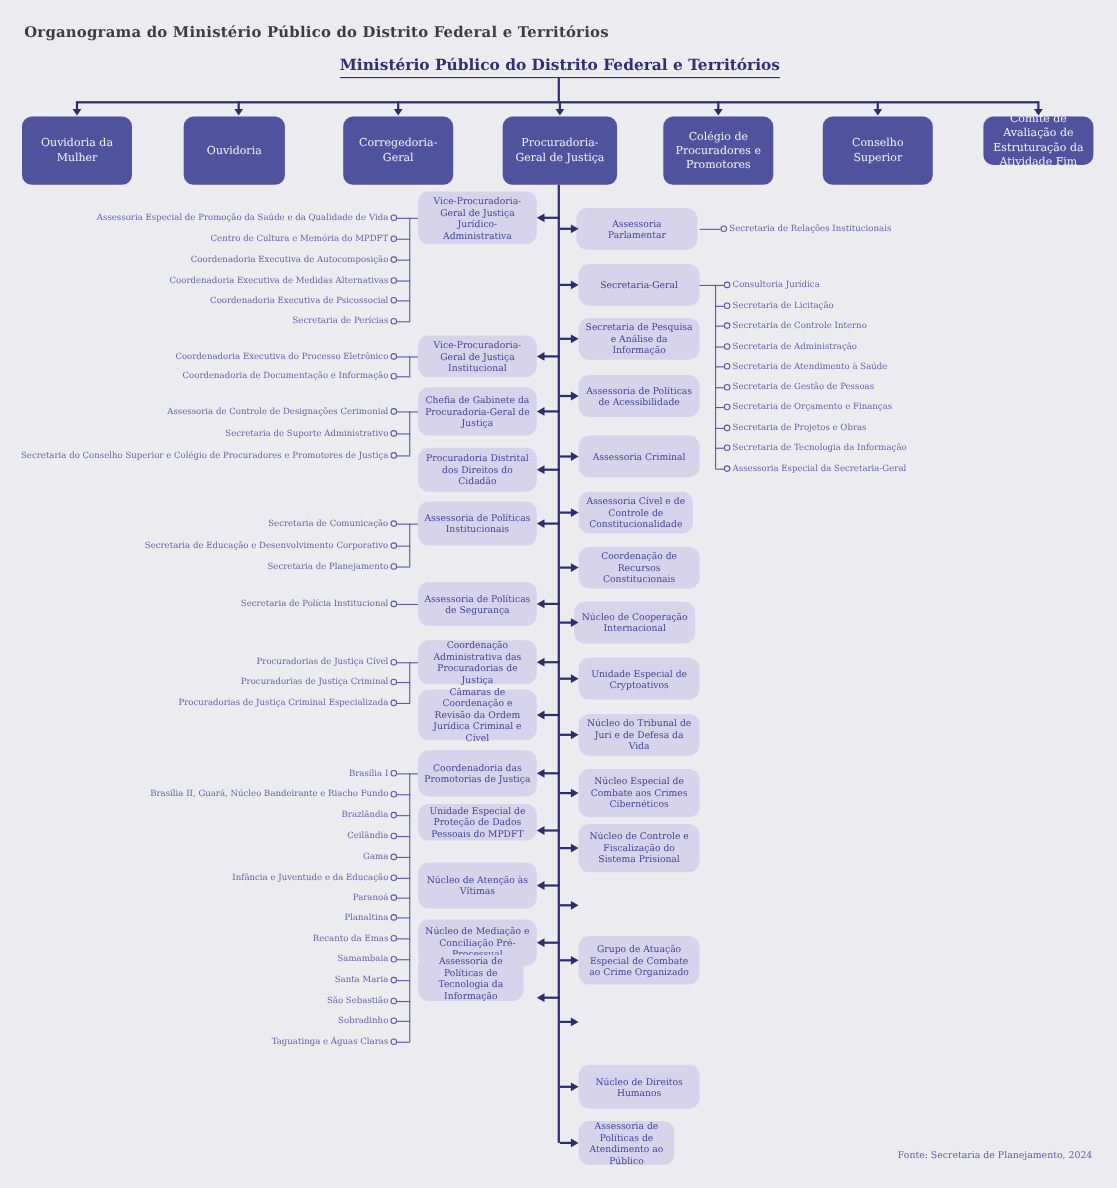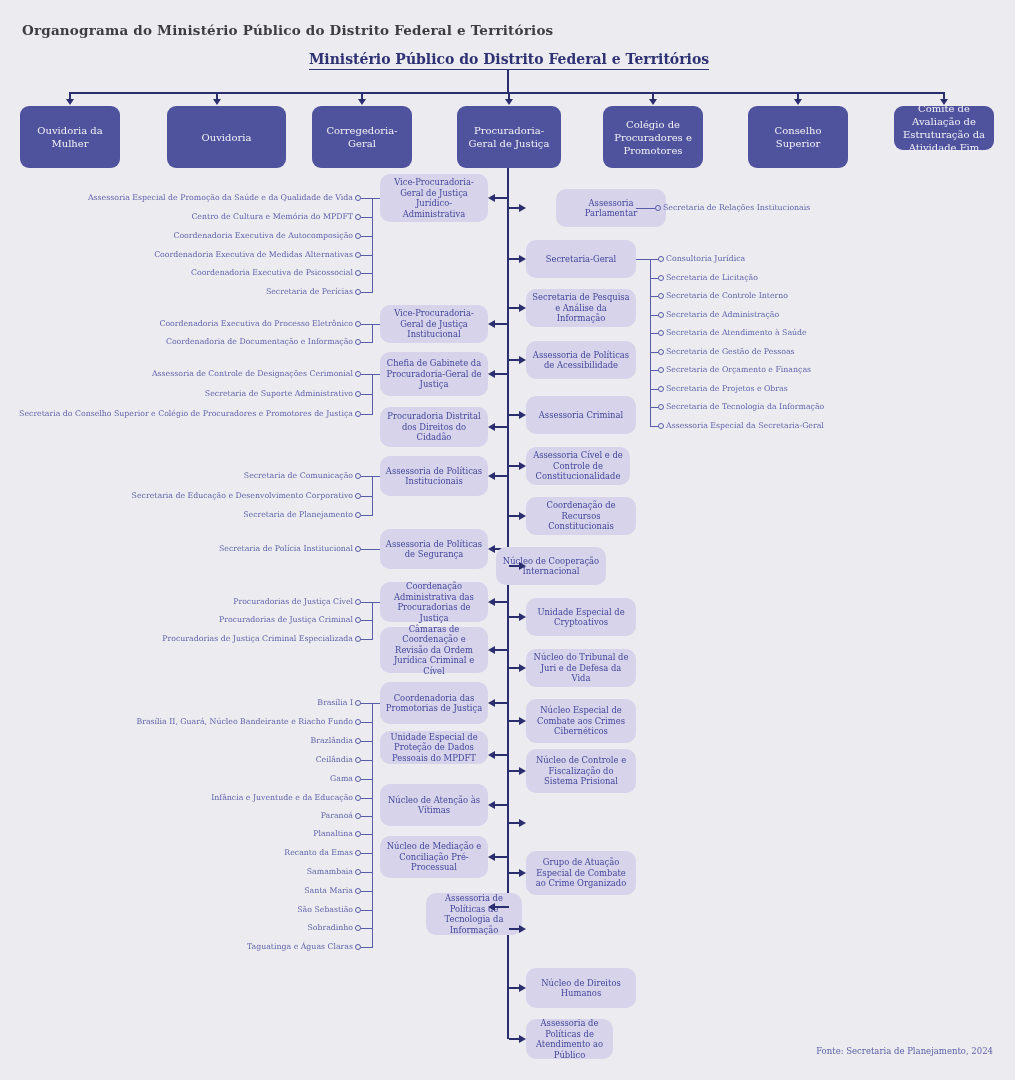--- a/index.html
+++ b/index.html
@@ -42,21 +42,21 @@
   </div>
 
   <div class="source-note">Fonte: Secretaria de Planejamento, 2024</div>
 <div class="line-main" style="left: 507px; top: 70px; width: 2px; height: 22px;"></div>
     <div class="line-main" style="left: 70px; top: 92px; width: 874px; height: 2px;"></div>
     <div class="line-main" style="left: 69px; top: 92px; width: 2px; height: 8px;"></div>
     <div class="arrow-down" style="left: 66px; top: 99px;"></div>
     <div class="box-dark" style="left: 20px; top: 106px; width: 100px; height: 62px;">Ouvidoria da Mulher</div>
     <div class="line-main" style="left: 216px; top: 92px; width: 2px; height: 8px;"></div>
     <div class="arrow-down" style="left: 213px; top: 99px;"></div>
-    <div class="box-dark" style="left: 167px; top: 106px; width: 119px; height: 62px;">Ouvidoria</div>
+    <div class="box-dark" style="left: 167px; top: 106px; width: 92px; height: 62px;">Ouvidoria</div>
     <div class="line-main" style="left: 361px; top: 92px; width: 2px; height: 8px;"></div>
     <div class="arrow-down" style="left: 358px; top: 99px;"></div>
     <div class="box-dark" style="left: 312px; top: 106px; width: 100px; height: 62px;">Corregedoria-Geral</div>
     <div class="line-main" style="left: 508px; top: 92px; width: 2px; height: 8px;"></div>
     <div class="arrow-down" style="left: 505px; top: 99px;"></div>
     <div class="box-dark" style="left: 457px; top: 106px; width: 104px; height: 62px;">Procuradoria-Geral de Justiça</div>
     <div class="line-main" style="left: 652px; top: 92px; width: 2px; height: 8px;"></div>
     <div class="arrow-down" style="left: 649px; top: 99px;"></div>
     <div class="box-dark" style="left: 603px; top: 106px; width: 100px; height: 62px;">Colégio de Procuradores e Promotores</div>
     <div class="line-main" style="left: 797px; top: 92px; width: 2px; height: 8px;"></div>
@@ -197,24 +197,24 @@
     <div class="leaf-left" style="top: 941px;">Taguatinga e Águas Claras</div>
     <div class="box-light" style="left: 380px; top: 731px; width: 108px; height: 33px;">Unidade Especial de Proteção de Dados Pessoais do MPDFT</div>
     <div class="line-main" style="left: 494px; top: 754px; width: 15px; height: 1.5px;"></div>
     <div class="arrow-left" style="left: 488px; top: 750.5px;"></div>
     <div class="box-light" style="left: 380px; top: 784px; width: 108px; height: 42px;">Núcleo de Atenção às Vítimas</div>
     <div class="line-main" style="left: 494px; top: 804px; width: 15px; height: 1.5px;"></div>
     <div class="arrow-left" style="left: 488px; top: 800.5px;"></div>
     <div class="box-light" style="left: 380px; top: 836px; width: 108px; height: 42px;">Núcleo de Mediação e Conciliação Pré-Processual</div>
     <div class="line-main" style="left: 494px; top: 856px; width: 15px; height: 1.5px;"></div>
     <div class="arrow-left" style="left: 488px; top: 852.5px;"></div>
-    <div class="box-light" style="left: 380px; top: 893px; width: 96px; height: 42px; margin-left: 46px;">Assessoria de Políticas de Tecnologia da Informação</div>
+    <div class="box-light" style="left: 380px; top: 868px; width: 96px; height: 42px;">Assessoria de Políticas de Tecnologia da Informação</div>
     <div class="line-main" style="left: 494px; top: 906px; width: 15px; height: 1.5px;"></div>
     <div class="arrow-left" style="left: 488px; top: 902.5px;"></div>
-    <div class="box-light" style="left: 556px; top: 189px; width: 110px; height: 38px;">Assessoria Parlamentar</div>
+    <div class="box-light" style="left: 524px; top: 189px; width: 110px; height: 38px;">Assessoria Parlamentar</div>
     <div class="line-main" style="left: 509px; top: 207px; width: 11px; height: 1.5px;"></div>
     <div class="arrow-right" style="left: 519px; top: 203.5px;"></div>
     <div class="line-soft" style="left: 636px; top: 207.5px; width: 19px; height: 1.2px;"></div>
     <div class="dot" style="left: 655px; top: 205px;"></div>
     <div class="leaf-right" style="left: 663px; top: 202px;">Secretaria de Relações Institucionais</div>
     <div class="box-light" style="left: 526px; top: 240px; width: 110px; height: 38px;">Secretaria-Geral</div>
     <div class="line-main" style="left: 509px; top: 258px; width: 11px; height: 1.5px;"></div>
     <div class="arrow-right" style="left: 519px; top: 254.5px;"></div>
     <div class="line-soft" style="left: 636px; top: 258.5px; width: 14px; height: 1.2px;"></div>
     <div class="line-soft" style="left: 650px; top: 259px; width: 1.2px; height: 167px;"></div>
@@ -256,21 +256,21 @@
     <div class="arrow-right" style="left: 519px; top: 355.5px;"></div>
     <div class="box-light" style="left: 526px; top: 396px; width: 110px; height: 38px;">Assessoria Criminal</div>
     <div class="line-main" style="left: 509px; top: 414px; width: 11px; height: 1.5px;"></div>
     <div class="arrow-right" style="left: 519px; top: 410.5px;"></div>
     <div class="box-light" style="left: 526px; top: 447px; width: 104px; height: 38px;">Assessoria Cível e de Controle de Constitucionalidade</div>
     <div class="line-main" style="left: 509px; top: 465px; width: 11px; height: 1.5px;"></div>
     <div class="arrow-right" style="left: 519px; top: 461.5px;"></div>
     <div class="box-light" style="left: 526px; top: 497px; width: 110px; height: 38px;">Coordenação de Recursos Constitucionais</div>
     <div class="line-main" style="left: 509px; top: 515px; width: 11px; height: 1.5px;"></div>
     <div class="arrow-right" style="left: 519px; top: 511.5px;"></div>
-    <div class="box-light" style="left: 496px; top: 547px; width: 110px; height: 38px;">Núcleo de Cooperação Internacional</div>
+    <div class="box-light" style="left: 522px; top: 547px; width: 110px; height: 38px;">Núcleo de Cooperação Internacional</div>
     <div class="line-main" style="left: 509px; top: 565px; width: 11px; height: 1.5px;"></div>
     <div class="arrow-right" style="left: 519px; top: 561.5px;"></div>
     <div class="box-light" style="left: 526px; top: 598px; width: 110px; height: 38px;">Unidade Especial de Cryptoativos</div>
     <div class="line-main" style="left: 509px; top: 616px; width: 11px; height: 1.5px;"></div>
     <div class="arrow-right" style="left: 519px; top: 612.5px;"></div>
     <div class="box-light" style="left: 526px; top: 649px; width: 110px; height: 38px;">Núcleo do Tribunal de Juri e de Defesa da Vida</div>
     <div class="line-main" style="left: 509px; top: 667px; width: 11px; height: 1.5px;"></div>
     <div class="arrow-right" style="left: 519px; top: 663.5px;"></div>
     <div class="box-light" style="left: 526px; top: 699px; width: 110px; height: 44px;">Núcleo Especial de Combate aos Crimes Cibernéticos</div>
     <div class="line-main" style="left: 509px; top: 720px; width: 11px; height: 1.5px;"></div>

